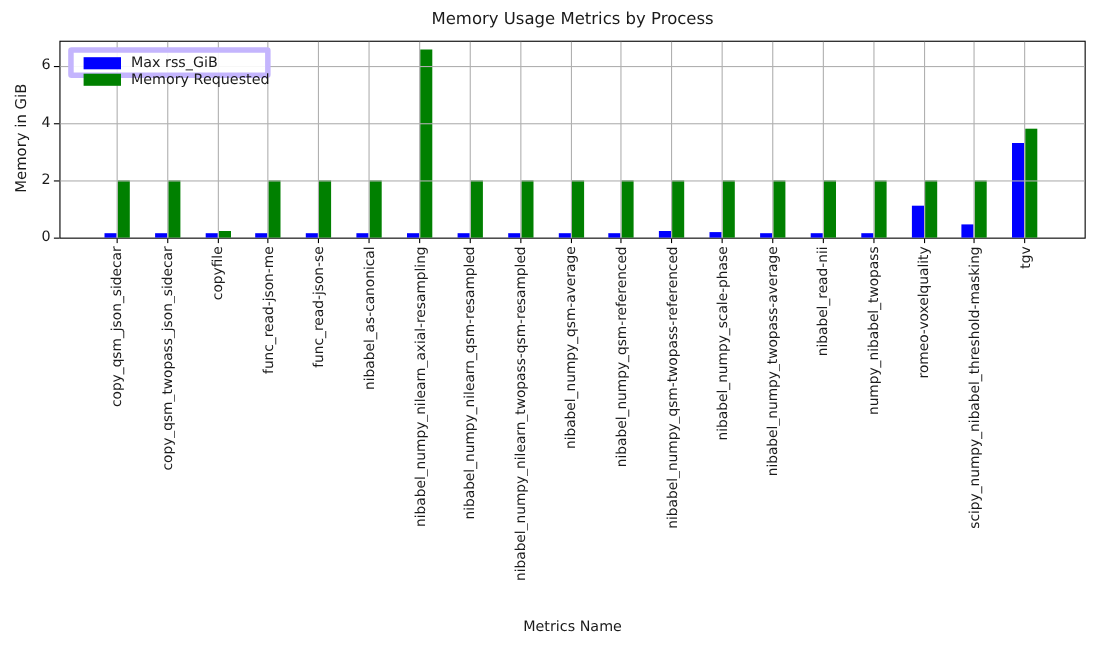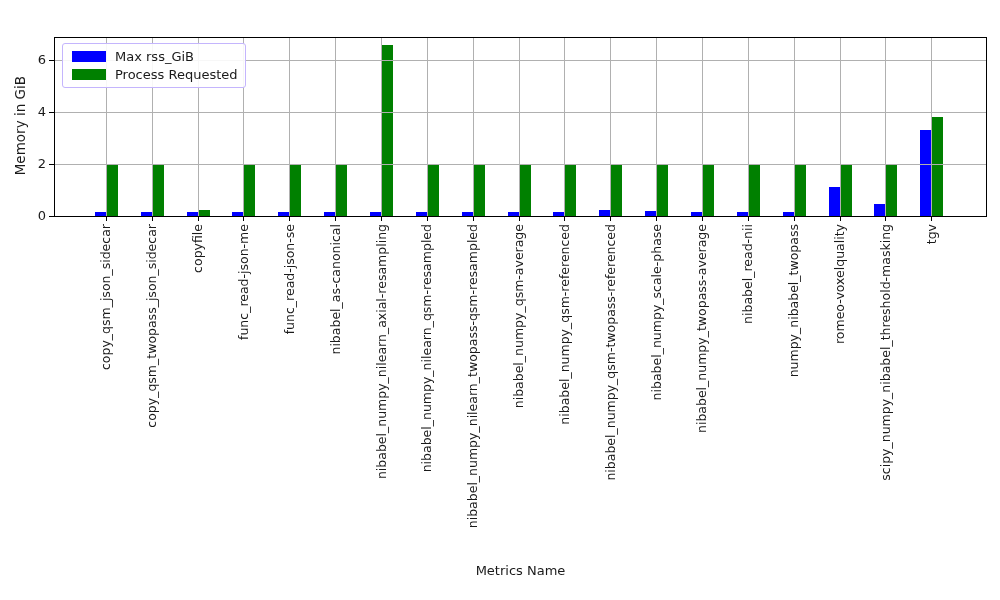--- a/index.html
+++ b/index.html
@@ -104,23 +104,23 @@
     width: 931px;
     text-align: center;
     font-size: 13px;
     color: #1a1a1a;
   }
   #legend {
     position: absolute;
     left: 62px;
     top: 43px;
     width: 184px;
-    height: 45px;
+    height: 28px;
     background: rgba(255,255,255,0.9);
-    border: 1px solid #c4b5fd;
+    border: 5px solid #c4b5fd;
     border-radius: 3px;
     z-index: 10;
     display: flex;
     flex-direction: column;
     justify-content: space-evenly;
     padding: 2px 9px;
     box-sizing: border-box;
   }
   .legend-row {
     display: flex;
@@ -135,29 +135,30 @@
   .legend-label {
     font-size: 13px;
     color: #1a1a1a;
     white-space: nowrap;
   }
 </style>
 </head>
 <body>
 
 <div id="figure">
+  <div id="chart-title">Memory Usage Metrics by Process</div>
 
   <div id="legend">
     <div class="legend-row">
       <span class="legend-swatch" style="background: rgb(0, 0, 255);"></span>
       <span class="legend-label">Max rss_GiB</span>
     </div>
     <div class="legend-row">
       <span class="legend-swatch" style="background: rgb(0, 128, 0);"></span>
-      <span class="legend-label">Process Requested</span>
+      <span class="legend-label">Memory Requested</span>
     </div>
   </div>
 
   <div id="plot">
       <div class="bar" style="left: 39.9px; width: 11px; height: 3.89781px; background: rgb(0, 0, 255);"></div>
       <div class="bar" style="left: 51.9px; width: 11px; height: 51.9708px; background: rgb(0, 128, 0);"></div>
       <div class="bar" style="left: 85.75px; width: 11px; height: 3.89781px; background: rgb(0, 0, 255);"></div>
       <div class="bar" style="left: 97.75px; width: 11px; height: 51.9708px; background: rgb(0, 128, 0);"></div>
       <div class="bar" style="left: 131.6px; width: 11px; height: 3.89781px; background: rgb(0, 0, 255);"></div>
       <div class="bar" style="left: 143.6px; width: 11px; height: 6.49635px; background: rgb(0, 128, 0);"></div>

